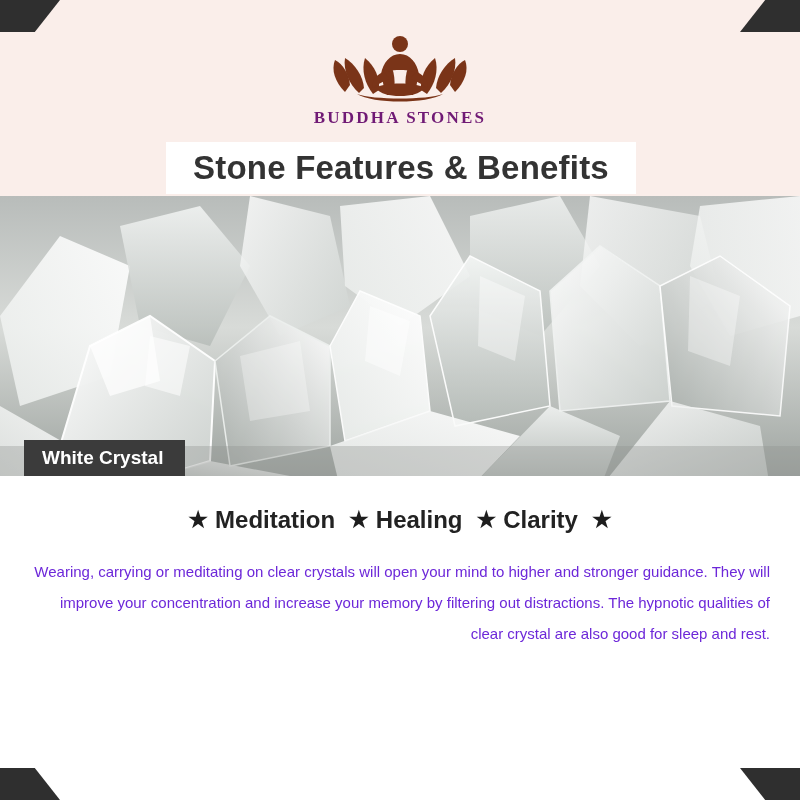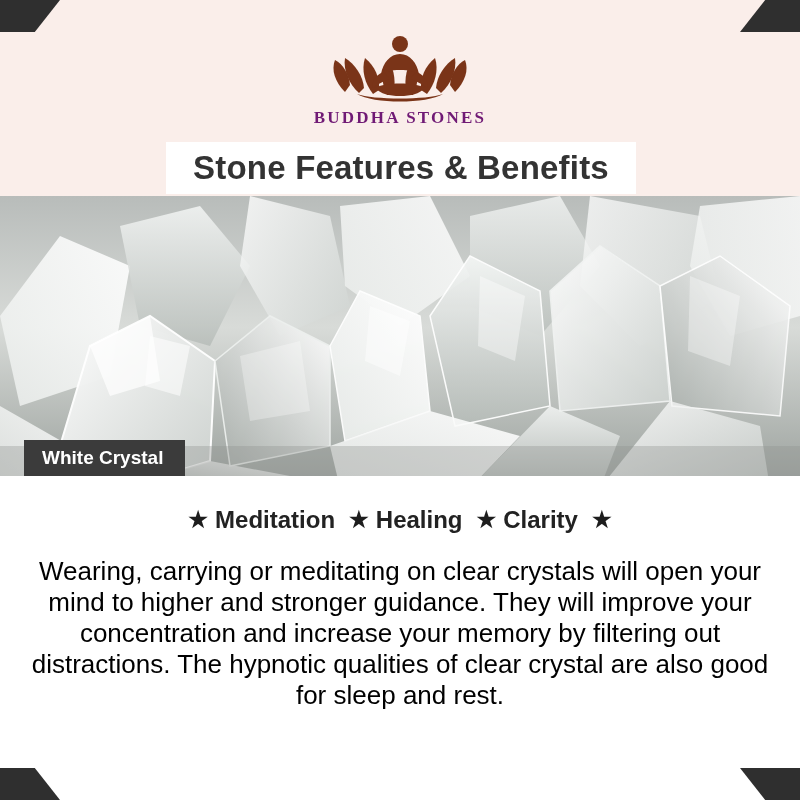--- a/index.html
+++ b/index.html
@@ -138,24 +138,24 @@
     white-space: nowrap;
   }
   .star { font-size: 22px; line-height: 1; color: #1d1d1d; }
 
   
   .description {
     position: absolute;
     top: 556px;
     left: 30px;
     width: 740px;
-    font-size: 26px;
+    font-size: 15px;
     line-height: 31px;
-    color: #000000;
-    text-align: center;
+    color: #6d28d9;
+    text-align: right;
   }
 
   
   .bottom-fill {
     position: absolute;
     left: 0; right: 0; bottom: 0;
     height: 60px;
     background: #ffffff;
   }
 </style>

